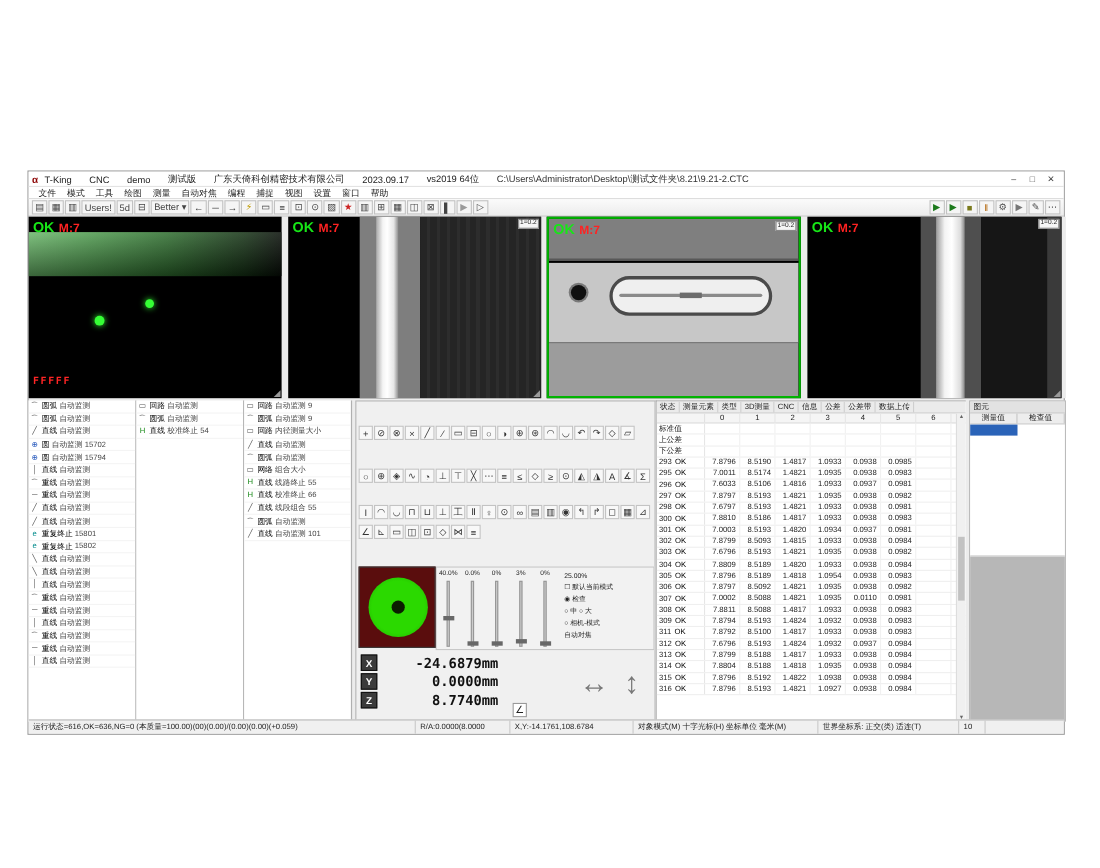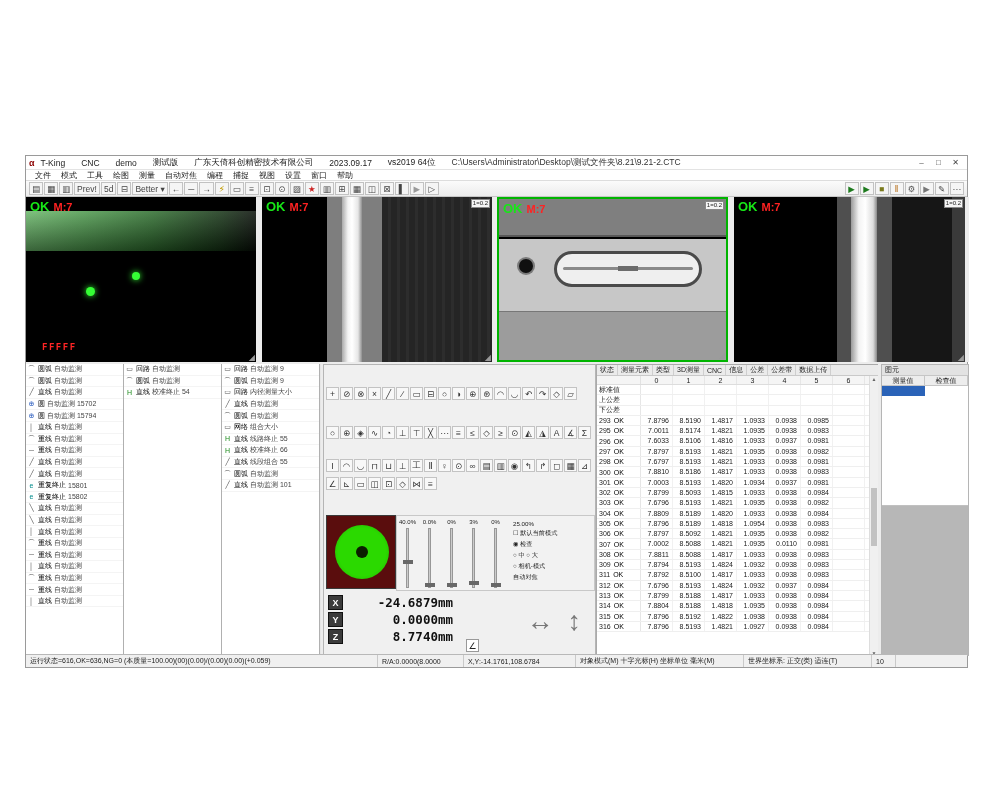--- a/index.html
+++ b/index.html
@@ -42,21 +42,21 @@
              line-height:7px; padding:0 1px; border:1px solid #888; z-index:5; }
   .grip { position:absolute; right:1px; bottom:0; color:#9a9a9a; font-size:8px; z-index:5; }
   
   .c1-band { position:absolute; left:0; top:14px; width:100%; height:40px;
              background:linear-gradient(90deg,#6ab86a 0%,#4d9a4d 25%,#2e6e2e 55%,#143214 85%,#060c06 100%); }
   .c1-band::after { content:""; position:absolute; inset:0;
              background:linear-gradient(rgba(255,255,255,.15),rgba(0,0,0,.45)); }
   .c1-dot { position:absolute; border-radius:50%; background:#35ff35; box-shadow:0 0 6px #35ff35; }
   .c1-dot.d1 { left:60px; top:90px; width:9px; height:9px; }
   .c1-dot.d2 { left:106px; top:75px; width:8px; height:8px; }
-  .c1-fff { position:absolute; left:16px; bottom:10px; color:#ff2525; font-weight:bold; font-size:9px;
+  .c1-fff { position:absolute; left:4px; bottom:10px; color:#ff2525; font-weight:bold; font-size:9px;
             letter-spacing:1.5px; font-family:"DejaVu Sans Mono",monospace; }
   
   .c2-gray   { position:absolute; left:65px; top:0; width:55px; height:100%; background:#7e7e7e; }
   .c2-bright { position:absolute; left:80px; top:0; width:20px; height:100%;
                background:linear-gradient(90deg,#aaa,#f4f4f4 30%,#fff 50%,#e6e6e6 80%,#8f8f8f); }
   .c2-right  { position:absolute; left:120px; top:0; right:0; height:100%;
                background:repeating-linear-gradient(90deg,#252525 0 6px,#2d2d2d 6px 9px); }
   
   .c3-top { position:absolute; top:0; left:0; right:0; height:38px; background:#7f7f7f; border-bottom:2px solid #585858; }
   .c3-mid { position:absolute; top:40px; left:0; right:0; height:72px; background:#c7c7c7; }
@@ -190,21 +190,21 @@
         <span class="menu-item">视图</span>
         <span class="menu-item">设置</span>
         <span class="menu-item">窗口</span>
         <span class="menu-item">帮助</span>
     </div>
 
     <div id="toolbar">
       <span class="tb">▤</span>
         <span class="tb">▦</span>
         <span class="tb">▥</span>
-        <span class="tb">Prev!</span>
+        <span class="tb">Users!</span>
         <span class="tb">5d</span>
         <span class="tb">⊟</span>
         <span class="tb">Better ▾</span>
         <span class="tb">←</span>
         <span class="tb">─</span>
         <span class="tb">→</span>
         <span class="tb" style="color: rgb(192, 154, 0);">⚡</span>
         <span class="tb">▭</span>
         <span class="tb">≡</span>
         <span class="tb">⊡</span>

